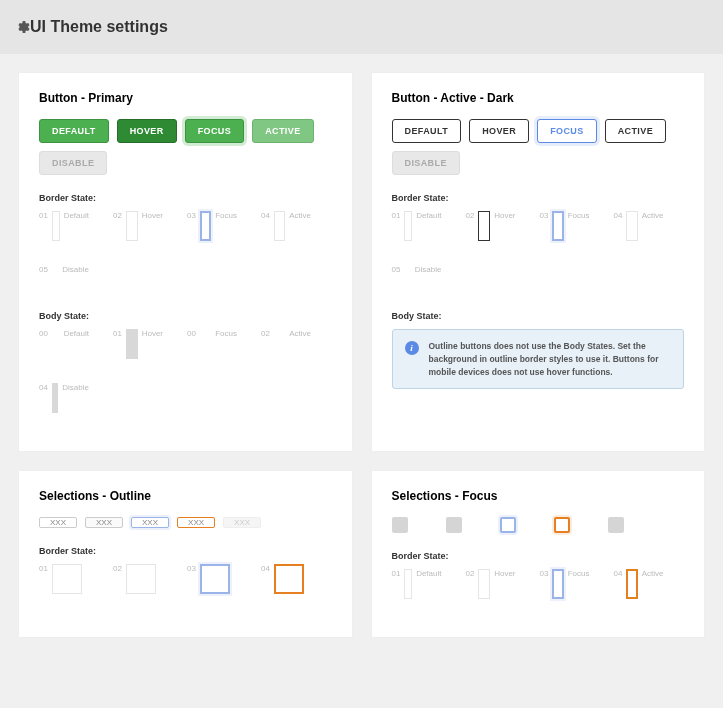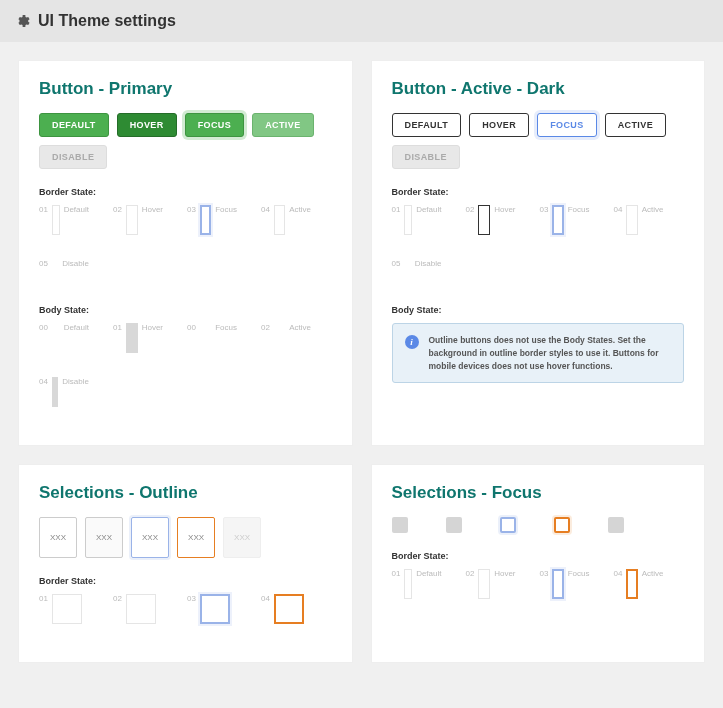--- a/index.html
+++ b/index.html
@@ -1,39 +1,39 @@
 <!DOCTYPE html>
 <html><head>
 <meta charset="utf-8">
 <style>
 * { box-sizing: border-box; margin: 0; padding: 0; }
 body { font-family: -apple-system, BlinkMacSystemFont, "Segoe UI", Arial, sans-serif; background: #f0f0f0; color: #333; font-size: 12px; }
-.header { background: #e5e5e5; padding: 12px 14px; display: flex; align-items: center; gap: 8px; }
+.header { background: #e5e5e5; padding: 18px 14px; display: flex; align-items: center; gap: 0; }
 .header h1 { font-size: 16px; font-weight: 700; color: #333; }
 .gear-icon svg { width: 16px; height: 16px; display: block; }
 .grid { display: grid; grid-template-columns: 1fr 1fr; gap: 18px; padding: 18px; }
 .card { background: #fff; border: 1px solid #eee; padding: 18px 20px 22px; }
-.card h2 { font-size: 17px; font-weight: 700; margin-bottom: 14px; color: #0f766e; }
+.card h2 { font-size: 12px; font-weight: 700; margin-bottom: 14px; color: #000000; }
 
 .btn-row { display: flex; gap: 8px; margin-bottom: 18px; flex-wrap: wrap; }
 .btn { padding: 6px 12px; font-size: 9px; font-weight: 600; letter-spacing: 0.4px; border-radius: 3px; text-align: center; min-width: 50px; cursor: pointer; }
 
 .btn-primary-default { background: #4caf50; color: #fff; border: 1px solid #3d9440; }
 .btn-primary-hover { background: #2e8b33; color: #fff; border: 1px solid #256d29; }
 .btn-primary-focus { background: #4caf50; color: #fff; border: 1px solid #3d9440; box-shadow: 0 0 0 3px rgba(76,175,80,0.25); }
 .btn-primary-active { background: #81c784; color: #fff; border: 1px solid #6bb36e; }
 .btn-primary-disable { background: #e8e8e8; color: #aaa; border: 1px solid #ddd; }
 
 .btn-outline-default { background: #fff; color: #333; border: 1px solid #333; }
 .btn-outline-hover { background: #fff; color: #333; border: 1px solid #333; }
 .btn-outline-focus { background: #fff; color: #5b89e6; border: 1px solid #5b89e6; box-shadow: 0 0 0 3px rgba(91,137,230,0.15); }
 .btn-outline-active { background: #fff; color: #333; border: 1px solid #333; }
 .btn-outline-disable { background: #e8e8e8; color: #aaa; border: 1px solid #ddd; }
 
-.sel-btn { padding: 15px 10px; font-size: 8px; color: #888; border-radius: 2px; min-width: 34px; text-align: center; }
+.sel-btn { padding: 0 10px; font-size: 8px; color: #888; border-radius: 2px; min-width: 34px; text-align: center; }
 .sel-default { border: 1px solid #ccc; }
 .sel-hover { border: 1px solid #ccc; background: #fafafa; }
 .sel-focus { border: 1px solid #9ab3e8; box-shadow: 0 0 0 2px rgba(154,179,232,0.2); }
 .sel-active { border: 1px solid #e67e22; }
 .sel-disable { border: 1px solid #eee; background: #f5f5f5; color: #ccc; }
 
 .sel-color { width: 16px; height: 16px; border-radius: 2px; }
 .sc-default { background: #d5d5d5; }
 .sc-hover { background: #d5d5d5; }
 .sc-focus { background: #fff; border: 2px solid #9ab3e8; box-shadow: 0 0 0 2px rgba(154,179,232,0.2); }

